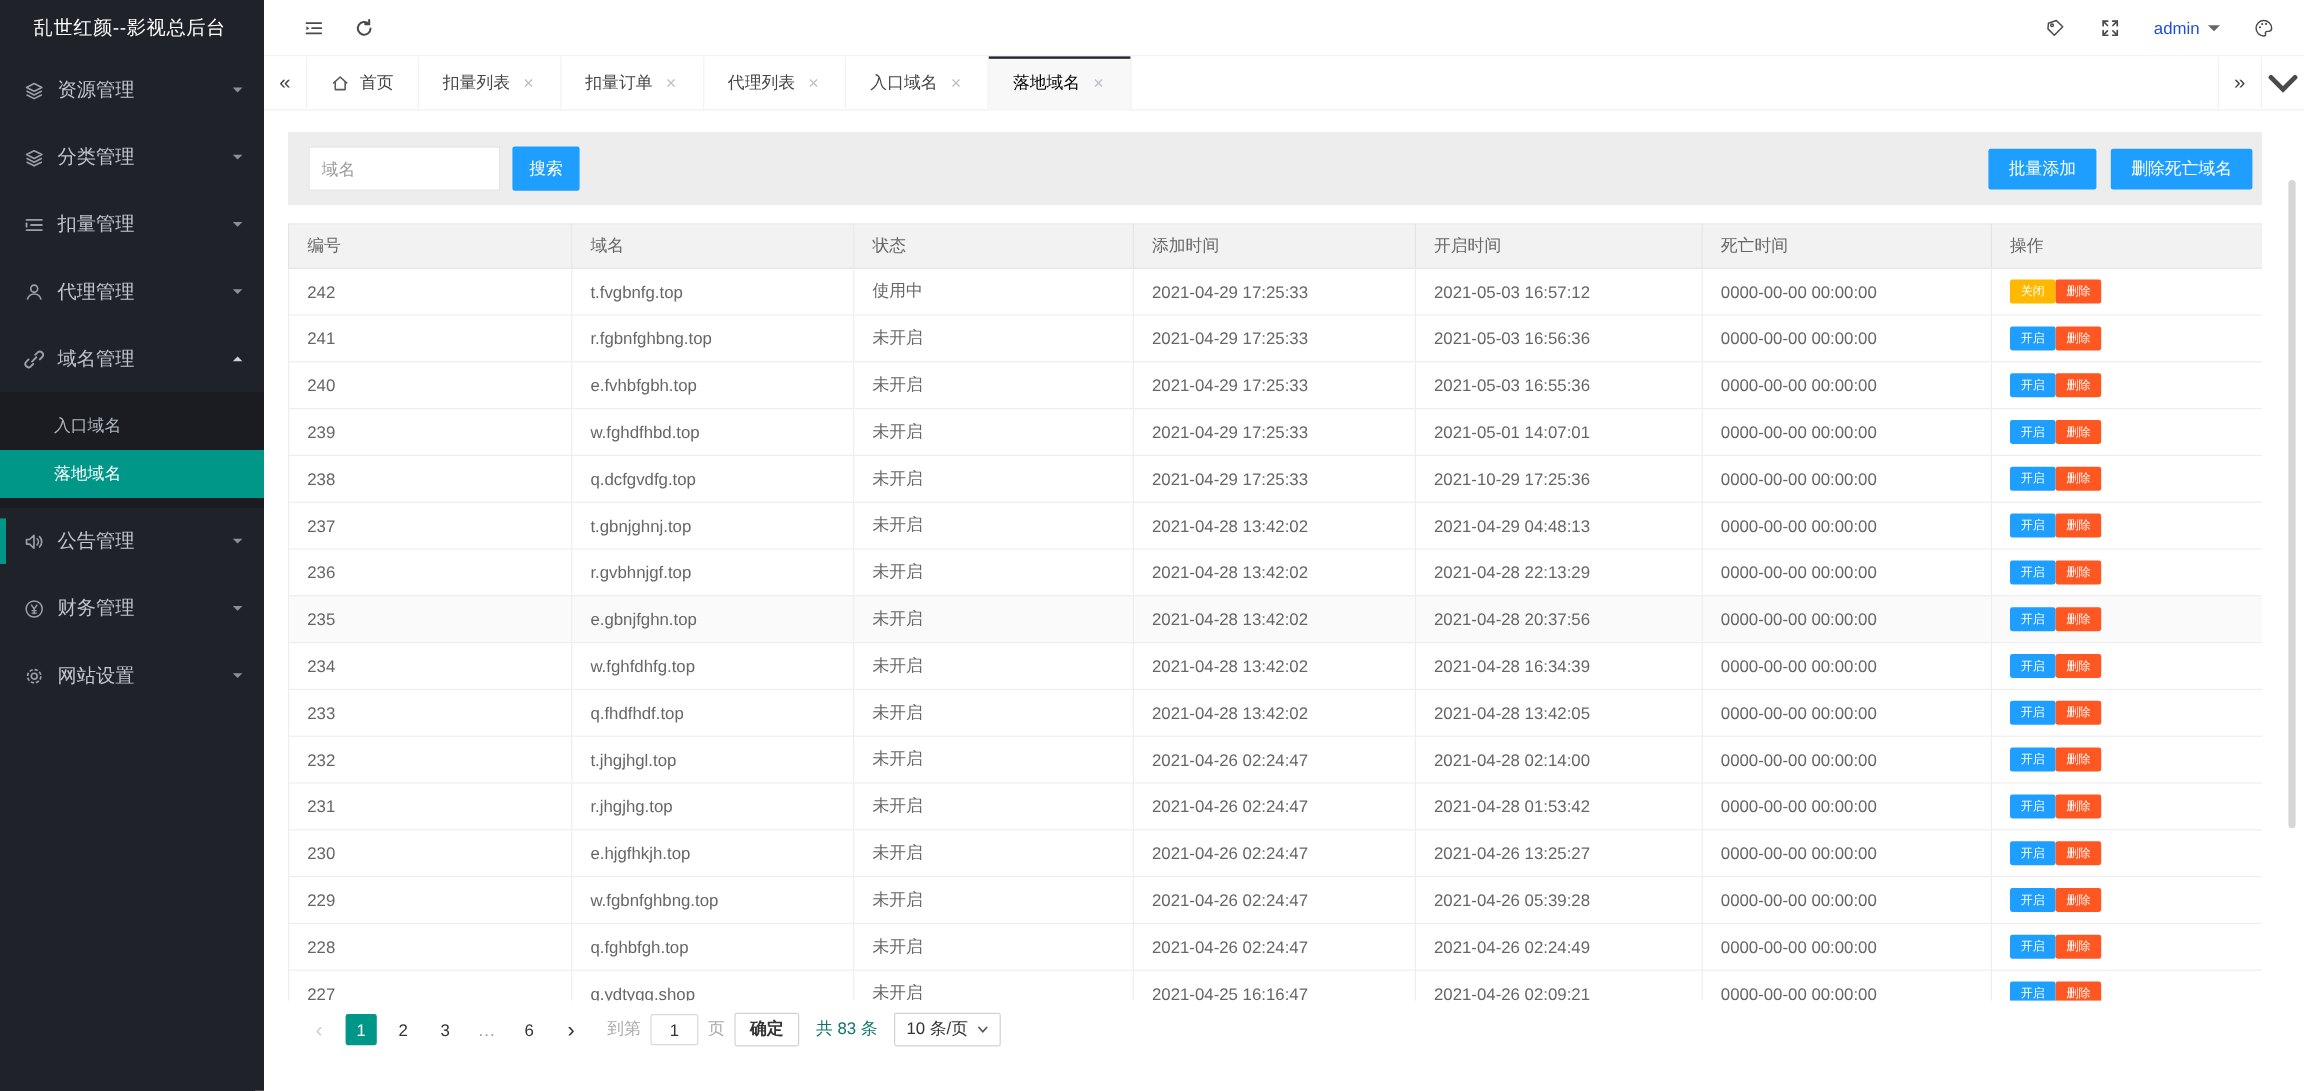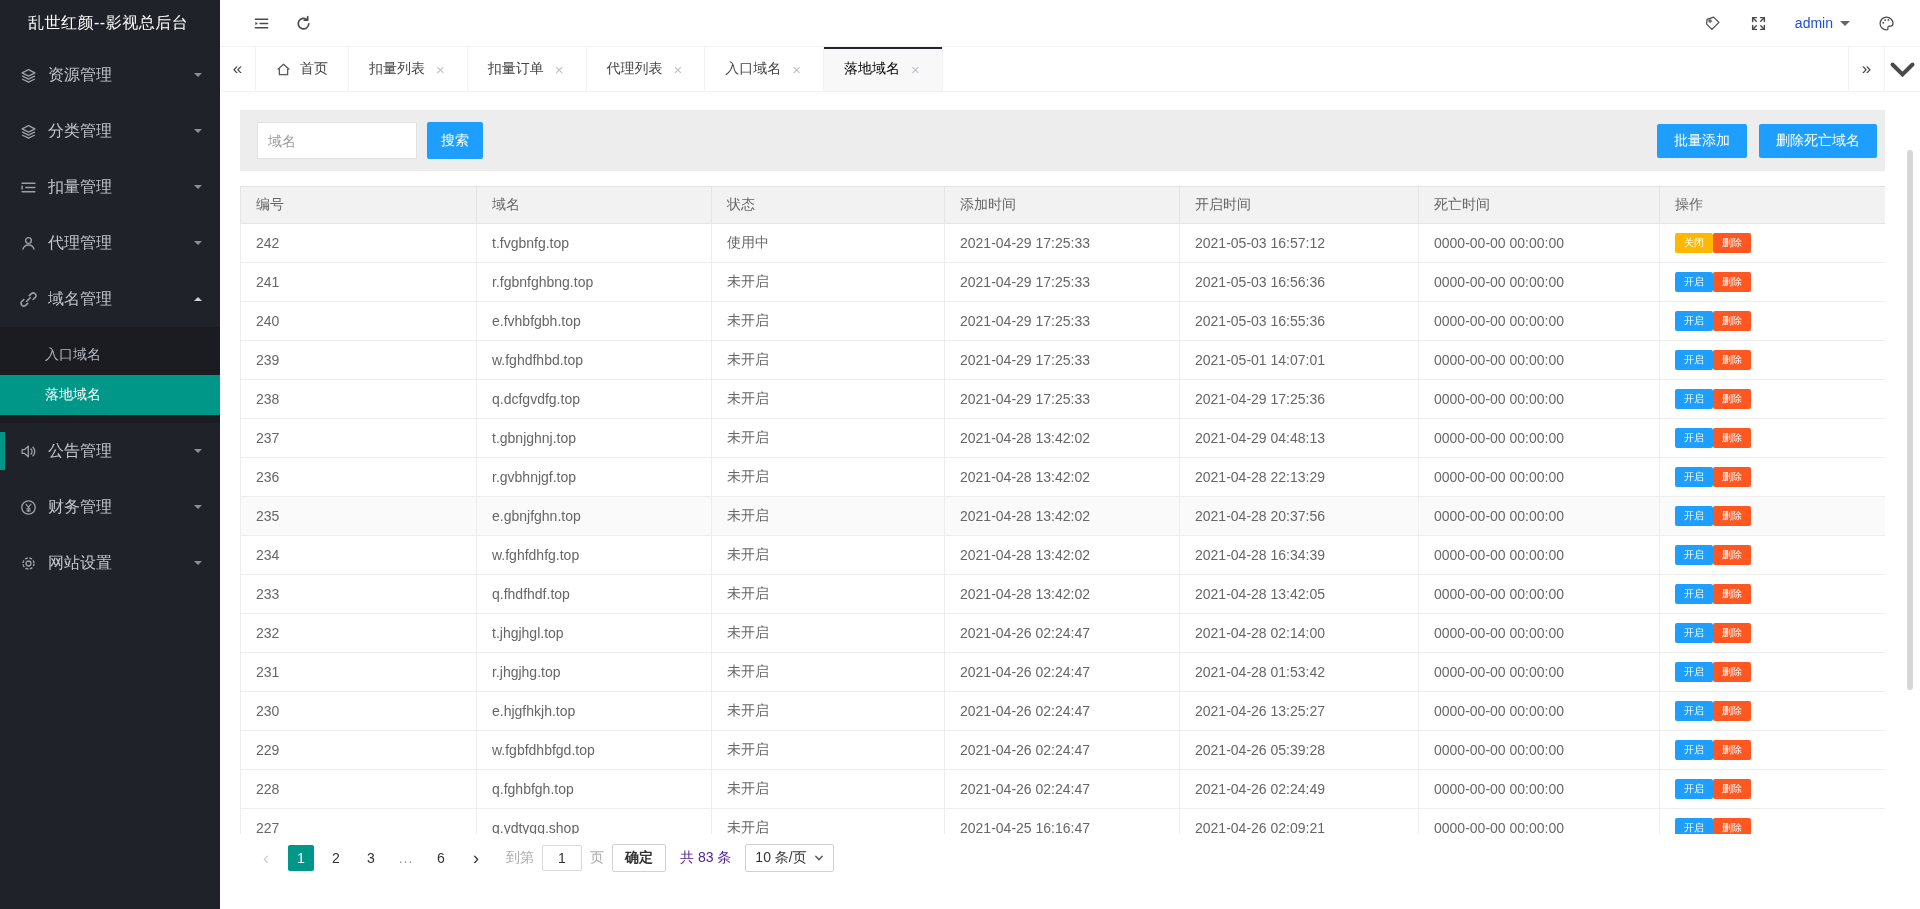--- a/index.html
+++ b/index.html
@@ -73,21 +73,21 @@
   .pagination { position:absolute; left:20px; right:35px; top:741px; height:48px; background:#fff; display:flex; align-items:center; padding-left:13px; }
   .pg-item { min-width:26px; height:26px; display:inline-flex; align-items:center; justify-content:center; padding:0 4px; margin-right:9px; font-size:14px; color:#333; border-radius:2px; cursor:pointer; }
   .pg-prev { color:#d2d2d2; font-size:18px; cursor:default; }
   .pg-next { color:#333; font-size:18px; }
   .pg-active { background:#009688; color:#fff; cursor:default; }
   .pg-ellipsis { color:#999; cursor:default; letter-spacing:1px; }
   .pg-text { color:#ababab; margin:0 2px 0 8px; }
   .pg-text.after { margin:0 8px 0 2px; }
   .goto-input { width:40px; height:26px; border:1px solid #d9d9d9; border-radius:2px; text-align:center; font-size:14px; color:#333; margin:0 6px; outline:none; font-family:inherit; }
   .btn-confirm { height:28px; padding:0 12px; background:#fff; border:1px solid #d2d2d2; border-radius:2px; font-size:14px; color:#333; font-weight:bold; cursor:pointer; font-family:inherit; }
-  .pg-total { color:#4c1d95; margin:0 14px 0 14px; }
+  .pg-total { color:#0f766e; margin:0 14px 0 14px; }
   .pagesize-select { height:28px; border:1px solid #d2d2d2; border-radius:2px; background:#fff; display:inline-flex; align-items:center; gap:7px; padding:0 9px; color:#333; cursor:pointer; }
   .pagesize-select svg { width:10px; height:10px; }
 
   .v-scrollbar { position:absolute; right:7px; top:150px; width:6px; height:540px; background:#d6d6d6; border-radius:3px; z-index:9; }
 </style>
 </head>
 <body>
 
 <aside class="sidebar">
   <div class="logo">乱世红颜--影视总后台</div>
@@ -340,21 +340,21 @@
               <td>2021-04-29 17:25:33</td>
               <td>2021-05-01 14:07:01</td>
               <td>0000-00-00 00:00:00</td>
               <td><button class="act-btn act-primary">开启</button><button class="act-btn act-danger">删除</button></td>
             </tr>
             <tr>
               <td>238</td>
               <td>q.dcfgvdfg.top</td>
               <td>未开启</td>
               <td>2021-04-29 17:25:33</td>
-              <td>2021-04-29 17:25:36</td>
+              <td>2021-10-29 17:25:36</td>
               <td>0000-00-00 00:00:00</td>
               <td><button class="act-btn act-primary">开启</button><button class="act-btn act-danger">删除</button></td>
             </tr>
             <tr>
               <td>237</td>
               <td>t.gbnjghnj.top</td>
               <td>未开启</td>
               <td>2021-04-28 13:42:02</td>
               <td>2021-04-29 04:48:13</td>
               <td>0000-00-00 00:00:00</td>
@@ -418,21 +418,21 @@
               <td>230</td>
               <td>e.hjgfhkjh.top</td>
               <td>未开启</td>
               <td>2021-04-26 02:24:47</td>
               <td>2021-04-26 13:25:27</td>
               <td>0000-00-00 00:00:00</td>
               <td><button class="act-btn act-primary">开启</button><button class="act-btn act-danger">删除</button></td>
             </tr>
             <tr>
               <td>229</td>
-              <td>w.fgbfdhbfgd.top</td>
+              <td>w.fgbnfghbng.top</td>
               <td>未开启</td>
               <td>2021-04-26 02:24:47</td>
               <td>2021-04-26 05:39:28</td>
               <td>0000-00-00 00:00:00</td>
               <td><button class="act-btn act-primary">开启</button><button class="act-btn act-danger">删除</button></td>
             </tr>
             <tr>
               <td>228</td>
               <td>q.fghbfgh.top</td>
               <td>未开启</td>

